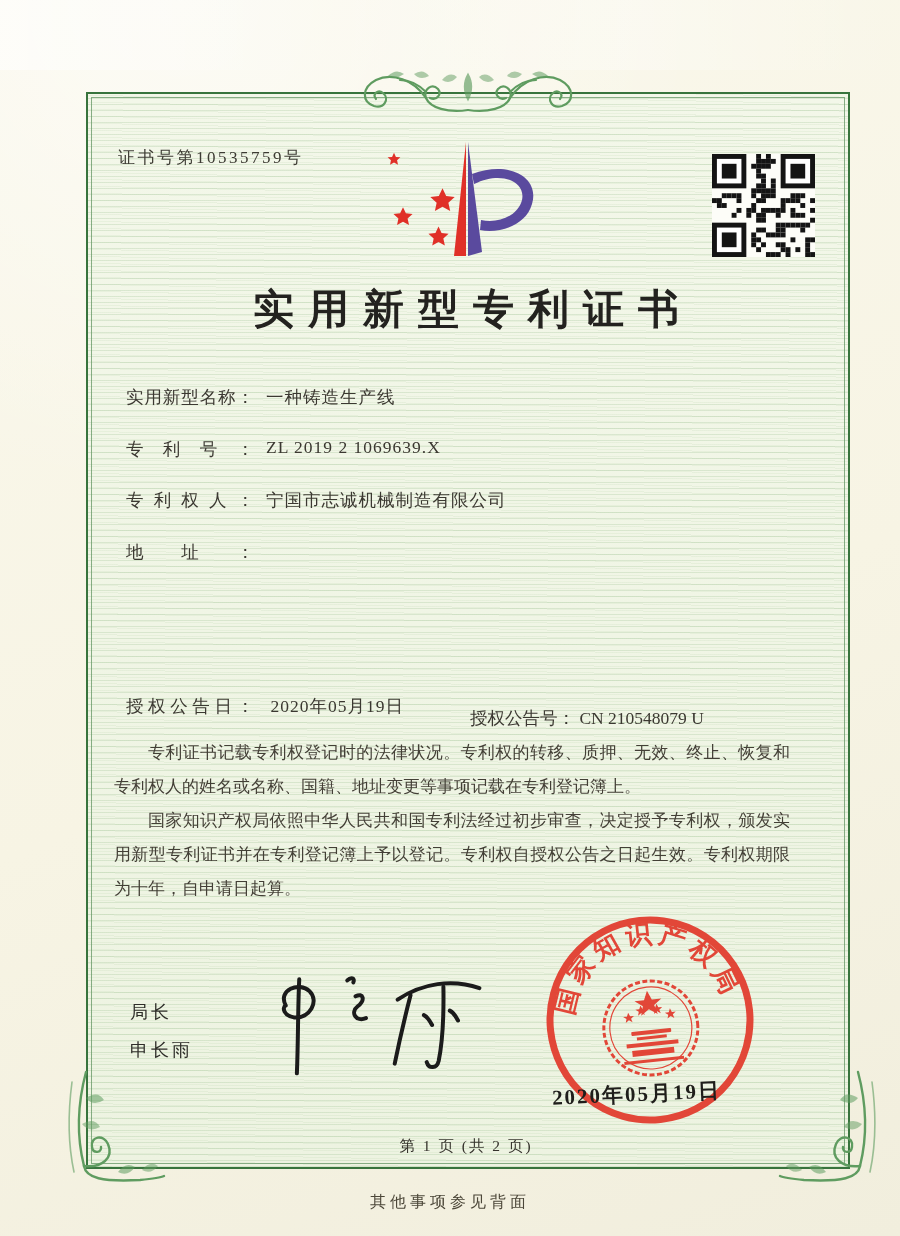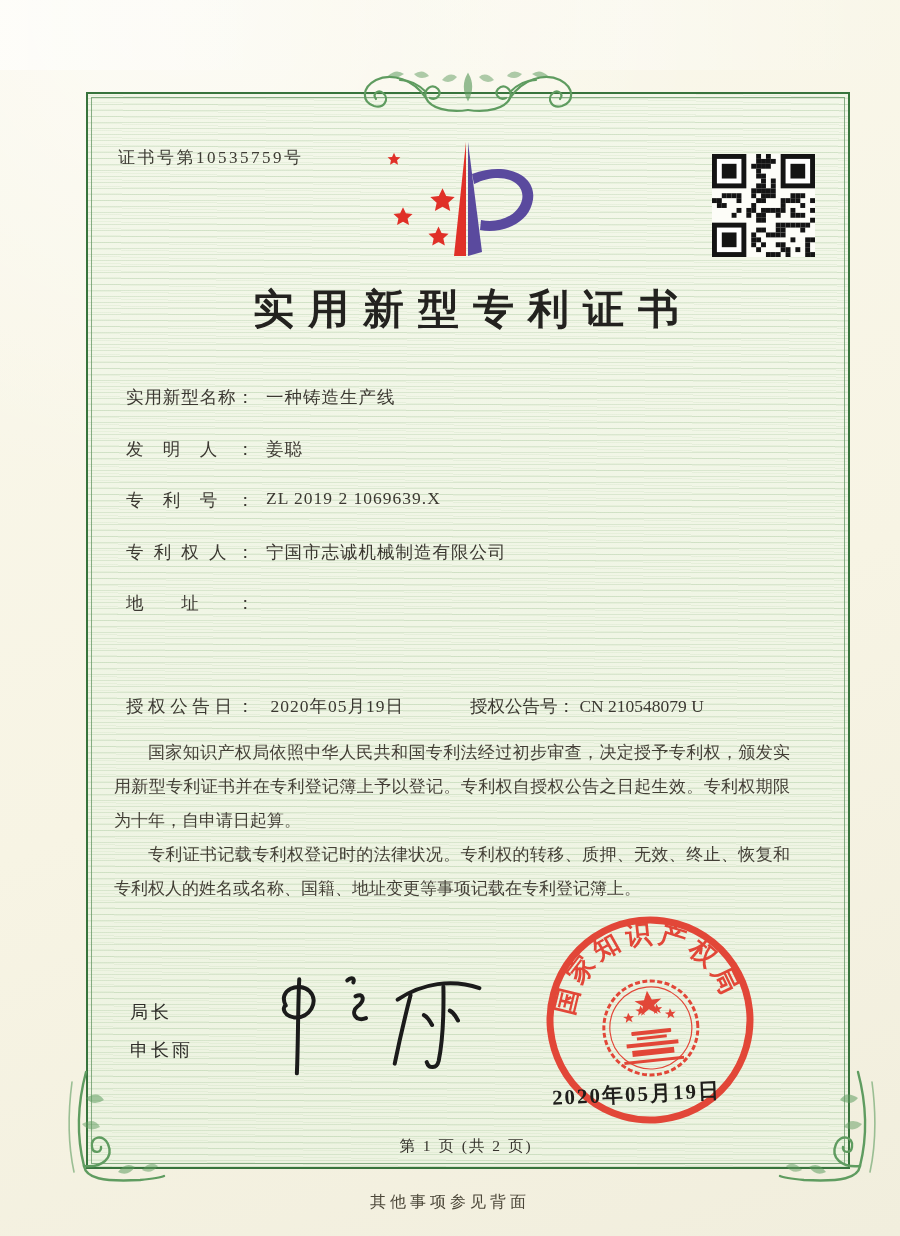--- a/index.html
+++ b/index.html
@@ -26,21 +26,21 @@
   .logo{position:absolute;left:380px;top:134px;width:176px;height:130px;}
   .qr{position:absolute;left:712px;top:154px;width:103px;height:103px;background:#fdfdf8;}
   .qr svg{width:100%;height:100%;display:block;}
   .title{position:absolute;left:86px;top:282px;width:760px;text-align:center;
     font-size:41px;font-weight:600;letter-spacing:14px;padding-left:14px;box-sizing:border-box;color:#23221f;}
   .fields{position:absolute;left:126px;top:385px;width:660px;font-size:17.5px;color:#3b3831;}
   .field{height:51.5px;display:flex;align-items:flex-start;}
   .flabel{display:inline-block;width:128px;text-align:justify;text-align-last:justify;flex:none;}
   .fvalue{margin-left:12px;letter-spacing:1px;}
   .grant{position:absolute;left:126px;top:694px;width:680px;font-size:17.5px;color:#3b3831;}
-  .grant .col2{position:absolute;left:344px;top:0;text-align:center;}
+  .grant .col2{position:absolute;left:344px;top:12px;text-align:center;}
   .paras{position:absolute;left:114px;top:736px;width:676px;font-size:17px;line-height:34px;
     text-align:justify;color:#433f36;}
   .paras p{margin:0;text-indent:2em;}
   .director{position:absolute;left:130px;font-family:"Liberation Sans","DejaVu Sans",sans-serif;
     font-size:18px;color:#2e2d29;letter-spacing:3px;}
   .director.role{top:1000px;}
   .director.name{top:1038px;}
   .sig{position:absolute;left:248px;top:966px;width:252px;height:112px;transform:rotate(-1deg);}
   .seal{position:absolute;left:540px;top:910px;width:220px;height:220px;opacity:.93;transform:rotate(-6deg);}
   .seal-date{position:absolute;left:552px;top:1080px;font-size:21px;font-weight:700;letter-spacing:2px;
@@ -246,24 +246,20 @@
   </div>
 
   <div class="title">实用新型专利证书</div>
 
   <div class="fields">
     <div class="field">
       <span class="flabel">实用新型名称：</span>
       <span class="fvalue">一种铸造生产线</span>
     </div>
     <div class="field">
-      <span class="flabel">发明人：</span>
-      <span class="fvalue">姜聪</span>
-    </div>
-    <div class="field">
       <span class="flabel">专利号：</span>
       <span class="fvalue">ZL 2019 2 1069639.X</span>
     </div>
     <div class="field">
       <span class="flabel">专利权人：</span>
       <span class="fvalue">宁国市志诚机械制造有限公司</span>
     </div>
     <div class="field">
       <span class="flabel">地址：</span>
     </div>
@@ -272,22 +268,22 @@
   <div class="grant">
     <span class="flabel">授权公告日：</span>
     <span class="fvalue">2020年05月19日</span>
     <span class="col2">
       <span>授权公告号：</span>
       <span>CN 210548079 U</span>
     </span>
   </div>
 
   <div class="paras">
+    <p>专利证书记载专利权登记时的法律状况。专利权的转移、质押、无效、终止、恢复和专利权人的姓名或名称、国籍、地址变更等事项记载在专利登记簿上。</p>
     <p>国家知识产权局依照中华人民共和国专利法经过初步审查，决定授予专利权，颁发实用新型专利证书并在专利登记簿上予以登记。专利权自授权公告之日起生效。专利权期限为十年，自申请日起算。</p>
-    <p>专利证书记载专利权登记时的法律状况。专利权的转移、质押、无效、终止、恢复和专利权人的姓名或名称、国籍、地址变更等事项记载在专利登记簿上。</p>
   </div>
 
   <div class="director role">局长</div>
   <div class="director name">申长雨</div>
 
   <div class="sig">
     <svg viewBox="0 0 252 112" fill="none" stroke="#1b1b1b" stroke-width="4" stroke-linecap="round">
       <path d="M52,12 C50,42 50,72 48,106"></path>
       <path d="M38,38 C30,22 52,14 62,24 C72,34 62,52 46,50 C36,48 34,40 38,38"></path>
       <path d="M100,14 C104,10 108,12 106,16"></path>

